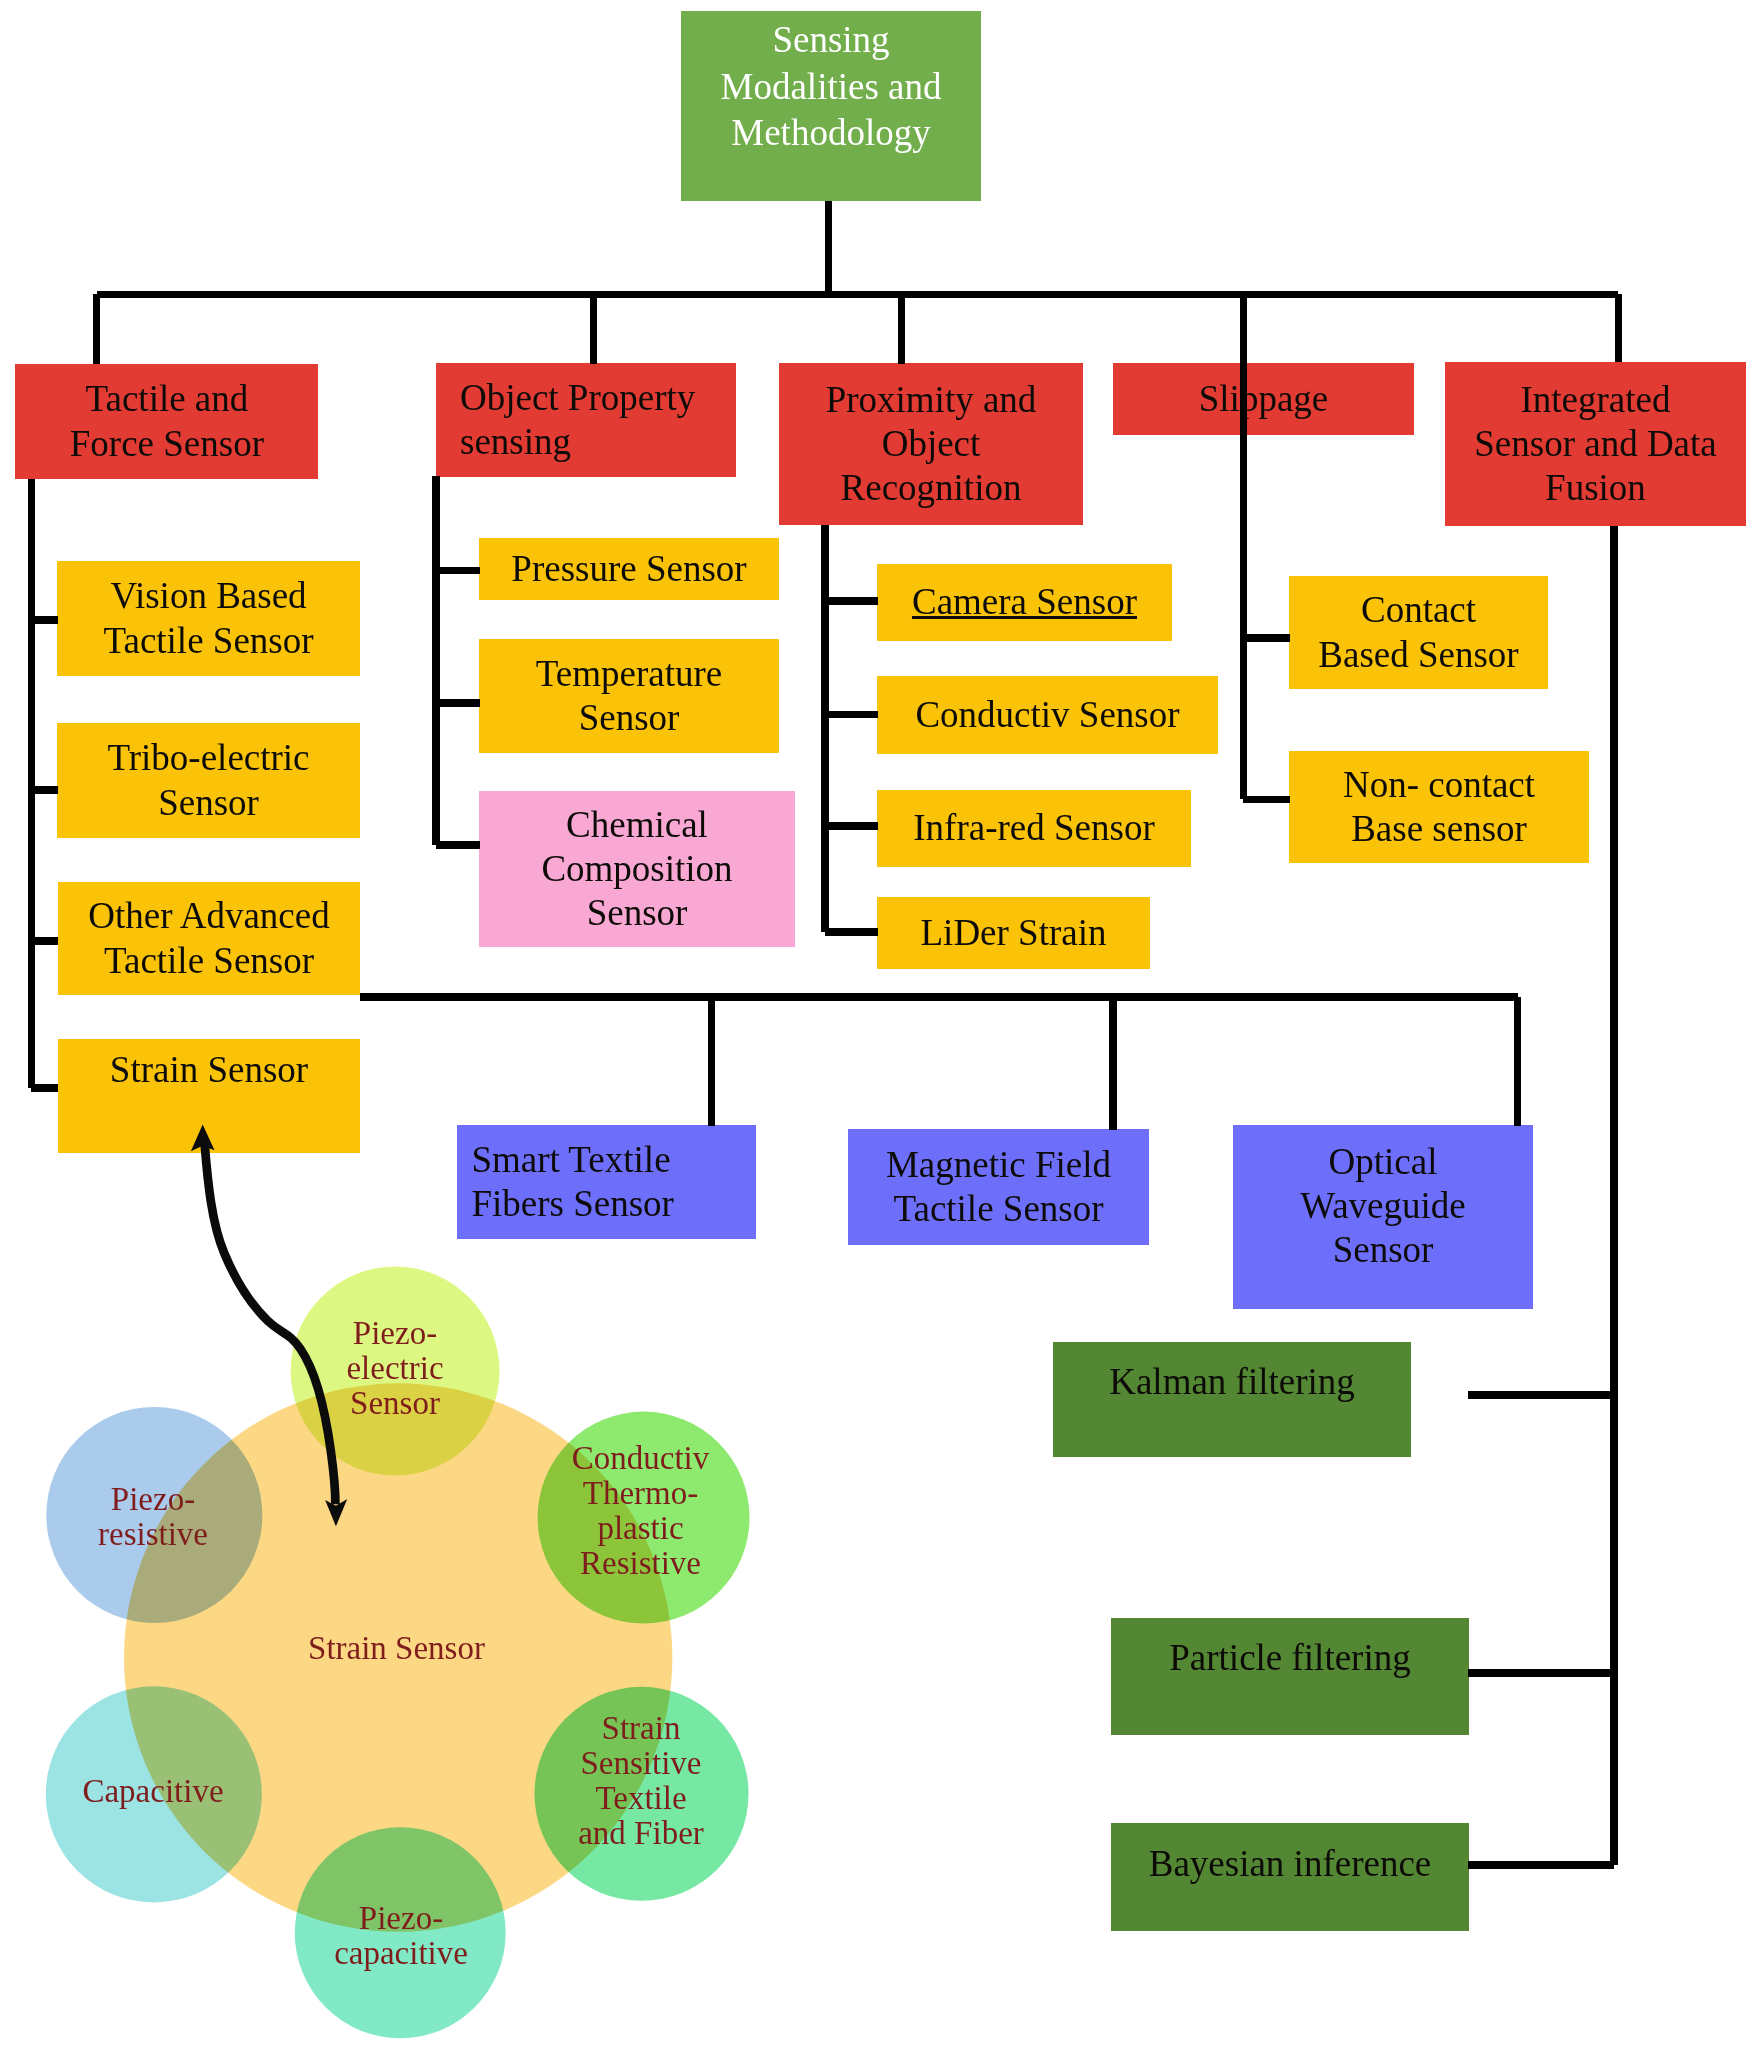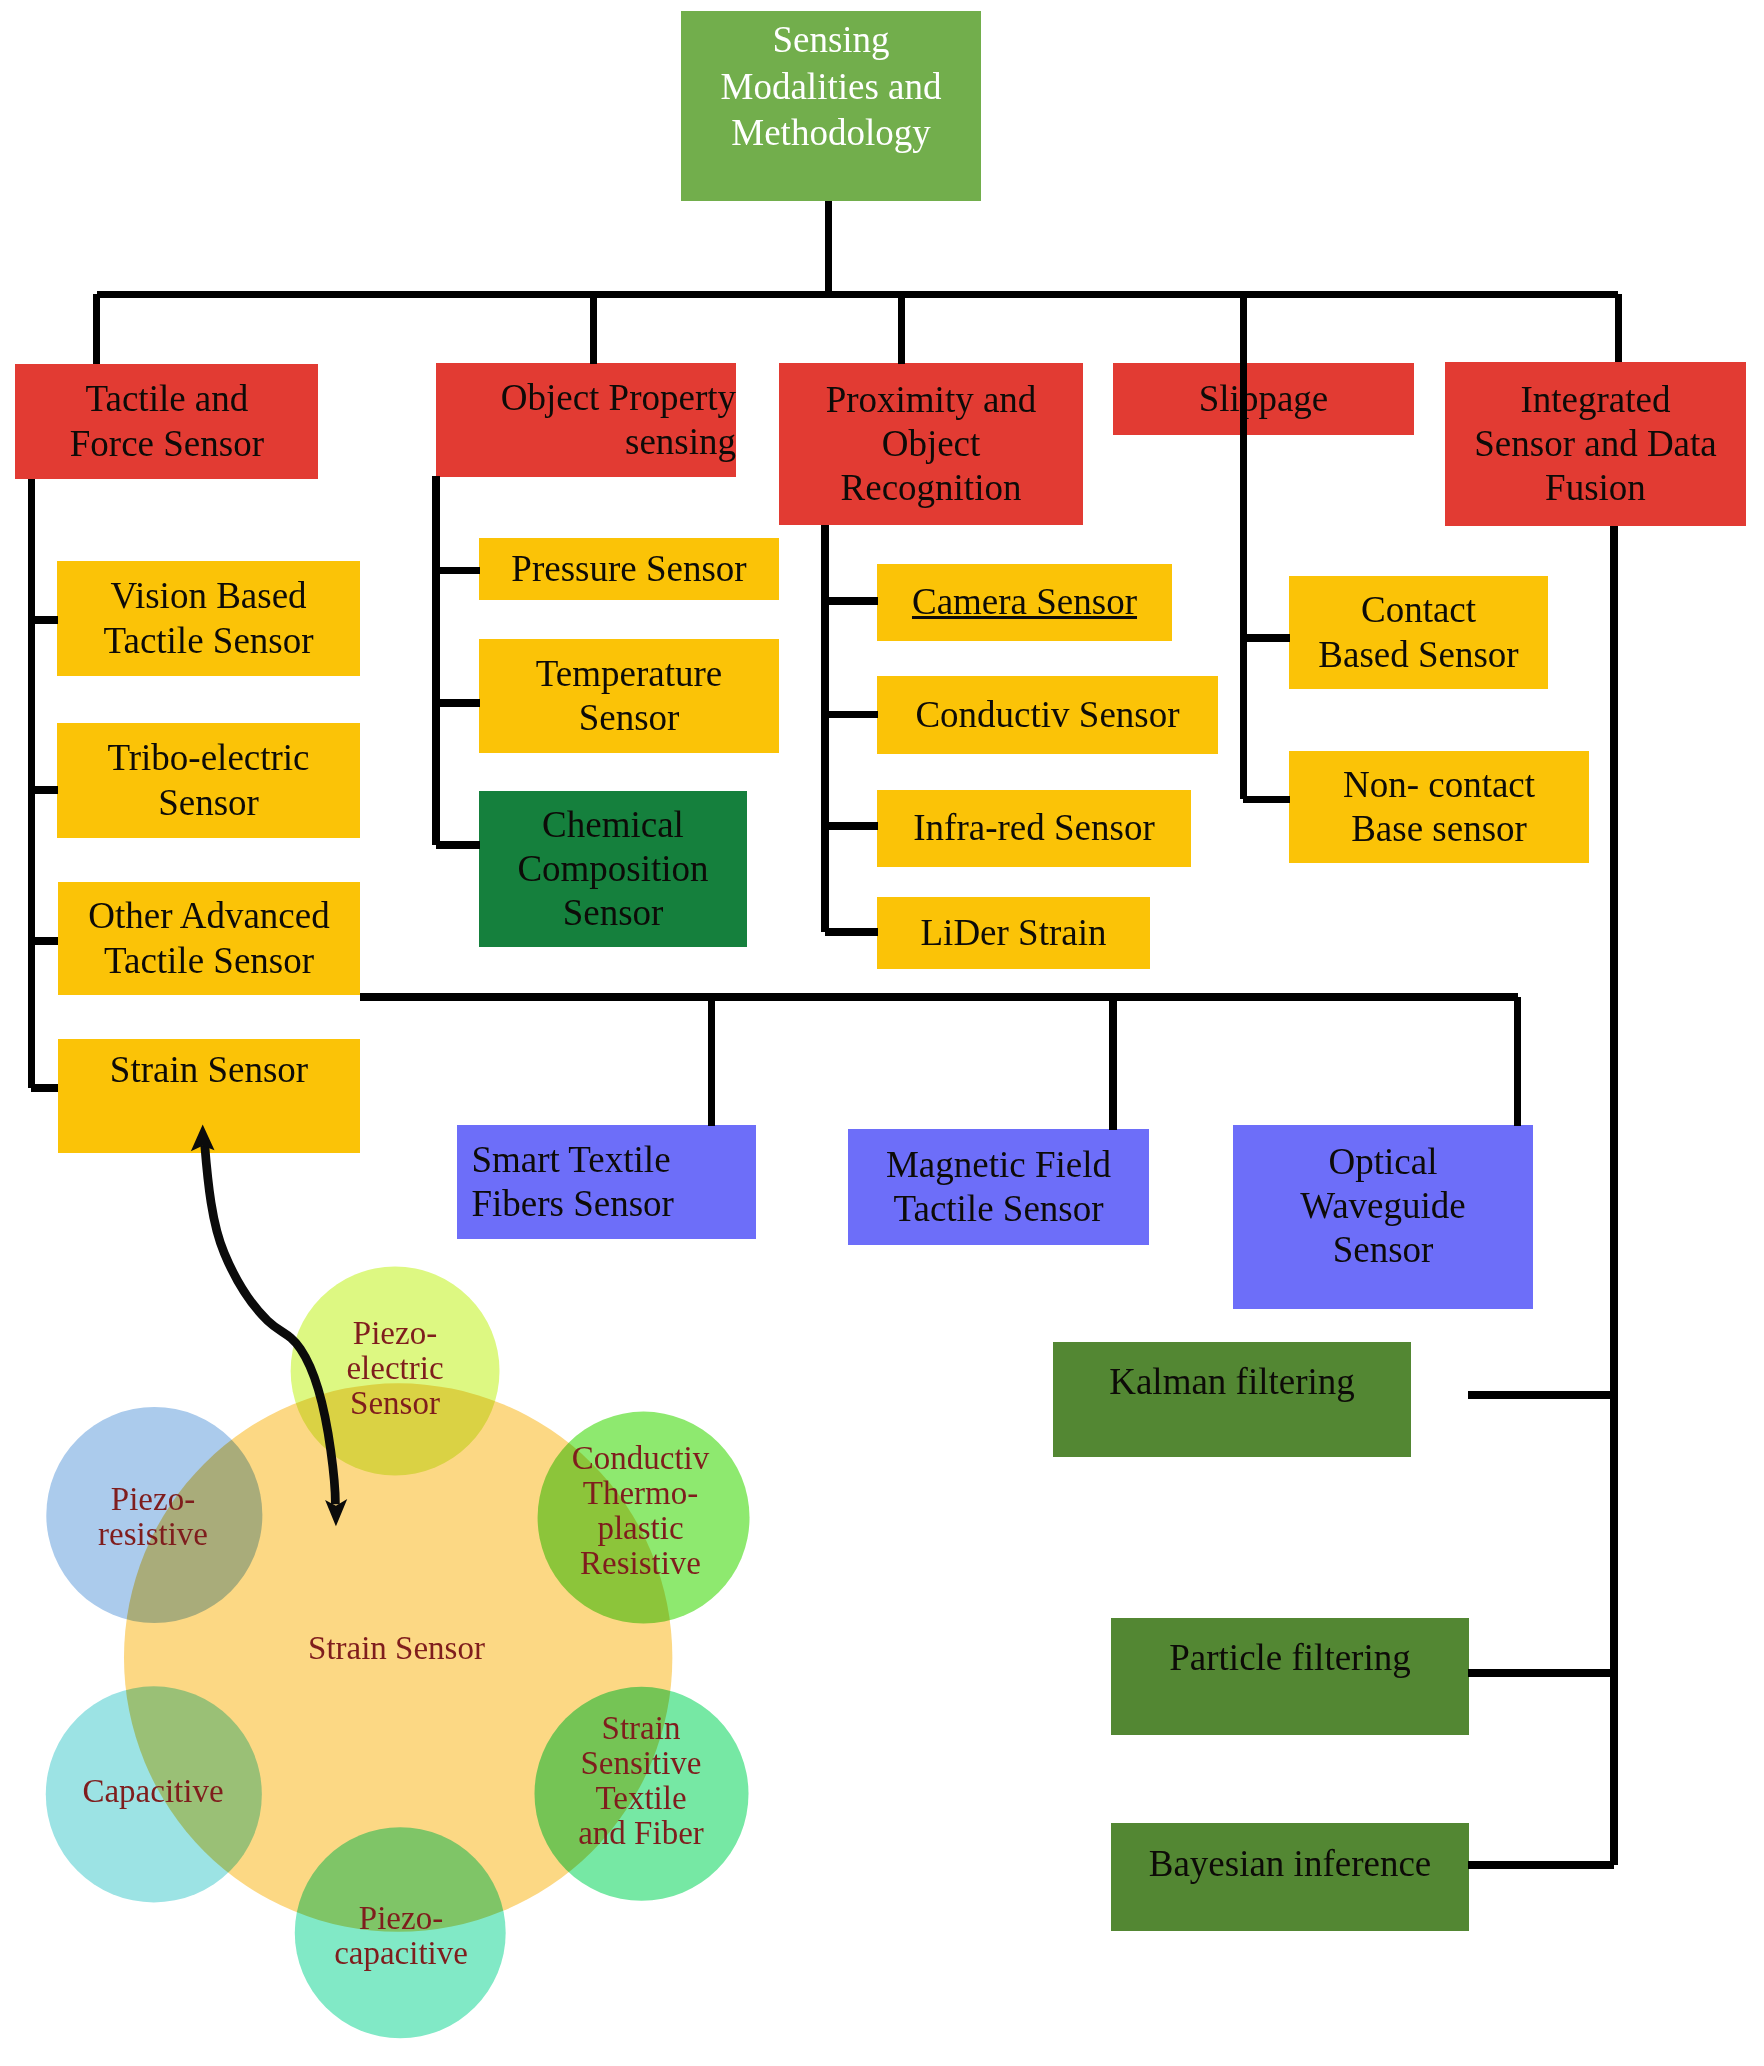--- a/index.html
+++ b/index.html
@@ -105,21 +105,21 @@
 Modalities and
 Methodology</span>
   </div>
 
   <div class="node" style="left:15.4px;top:364px;width:303px;height:115px;background:#e23b33;font-size:37px;">
     <span class="lbl">Tactile and
 Force Sensor</span>
   </div>
   <div class="node" style="left:436px;top:363px;width:300px;height:114px;background:#e23b33;font-size:37px;
               justify-content:flex-start;padding-left:24px;text-align:left;">
-    <span class="lbl" style="text-align:right;">Object Property
+    <span class="lbl" style="text-align:left;">Object Property
 sensing</span>
   </div>
   <div class="node" style="left:779px;top:363px;width:304px;height:162px;background:#e23b33;font-size:37px;">
     <span class="lbl">Proximity and
 Object
 Recognition</span>
   </div>
   <div class="node" style="left:1113px;top:363px;width:301px;height:72px;background:#e23b33;font-size:37px;">
     <span class="lbl">Slippage</span>
   </div>
@@ -145,21 +145,21 @@
     <span class="lbl">Strain Sensor</span>
   </div>
 
   <div class="node" style="left:479px;top:538px;width:300px;height:62px;background:#fbc307;font-size:37px;">
     <span class="lbl">Pressure Sensor</span>
   </div>
   <div class="node" style="left:479px;top:639px;width:300px;height:114px;background:#fbc307;font-size:37px;">
     <span class="lbl">Temperature
 Sensor</span>
   </div>
-  <div class="node" style="left:479px;top:791px;width:268px;height:156px;background:#15803d;font-size:37px;">
+  <div class="node" style="left:479px;top:791px;width:316px;height:156px;background:#f9a8d4;font-size:37px;">
     <span class="lbl">Chemical
 Composition
 Sensor</span>
   </div>
 
   <div class="node" style="left:877px;top:564px;width:295px;height:77px;background:#fbc307;font-size:37px;text-decoration:underline;">
     <span class="lbl">Camera Sensor</span>
   </div>
   <div class="node" style="left:877px;top:676px;width:341px;height:78px;background:#fbc307;font-size:37px;">
     <span class="lbl">Conductiv Sensor</span>

